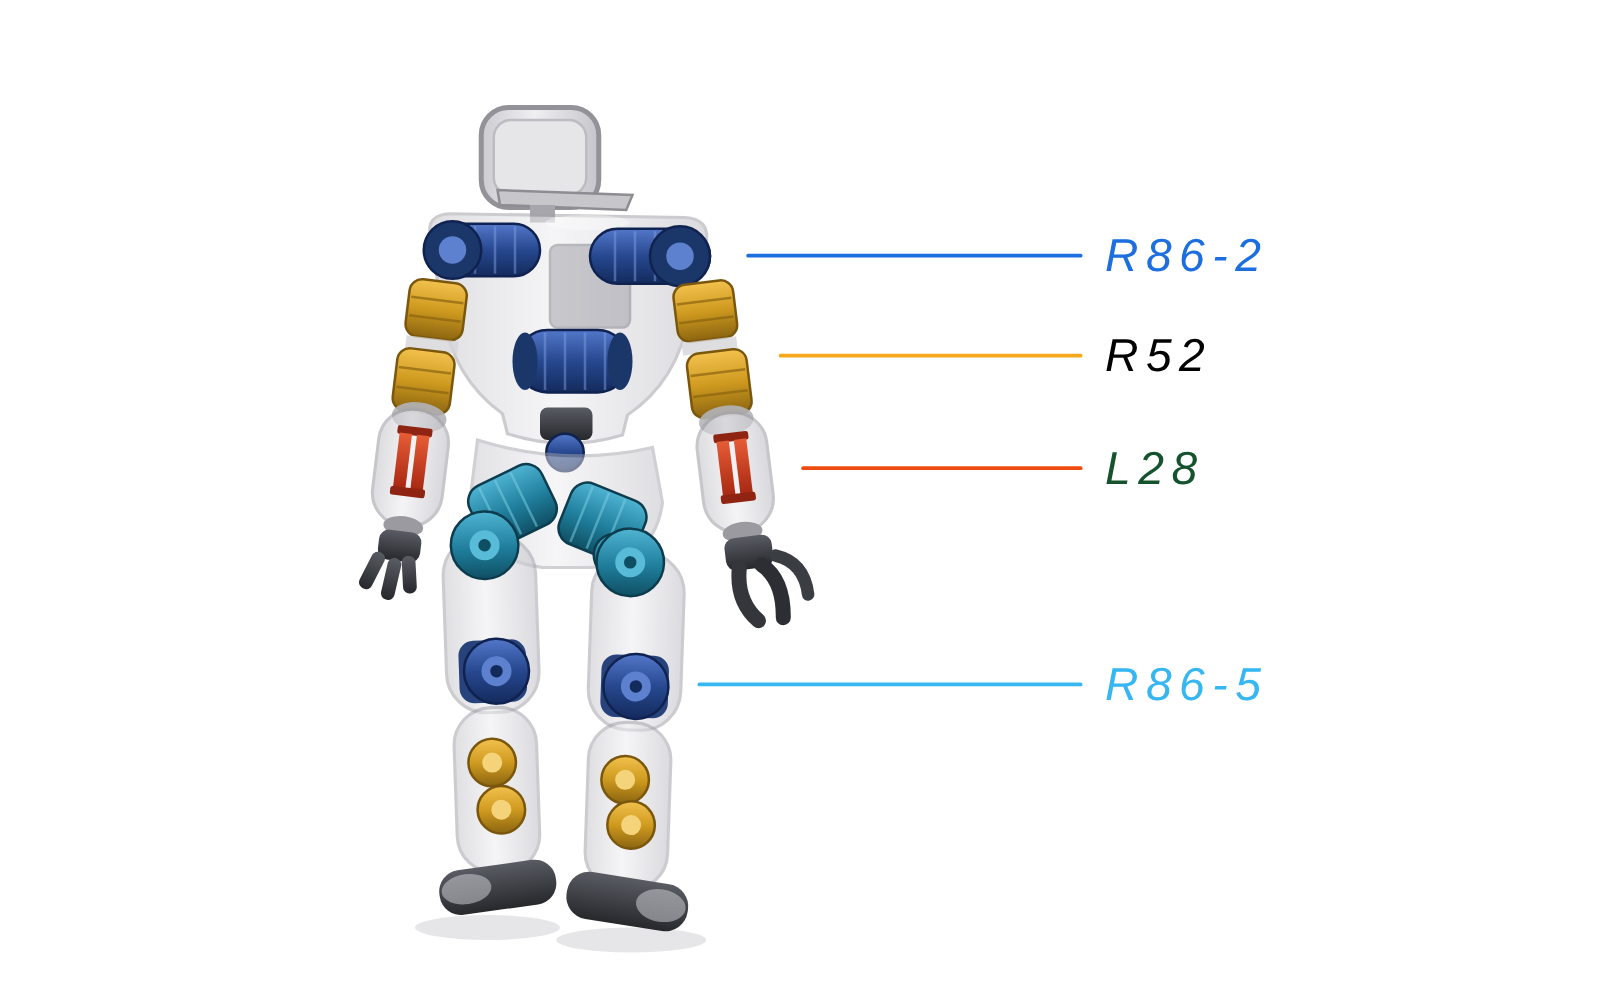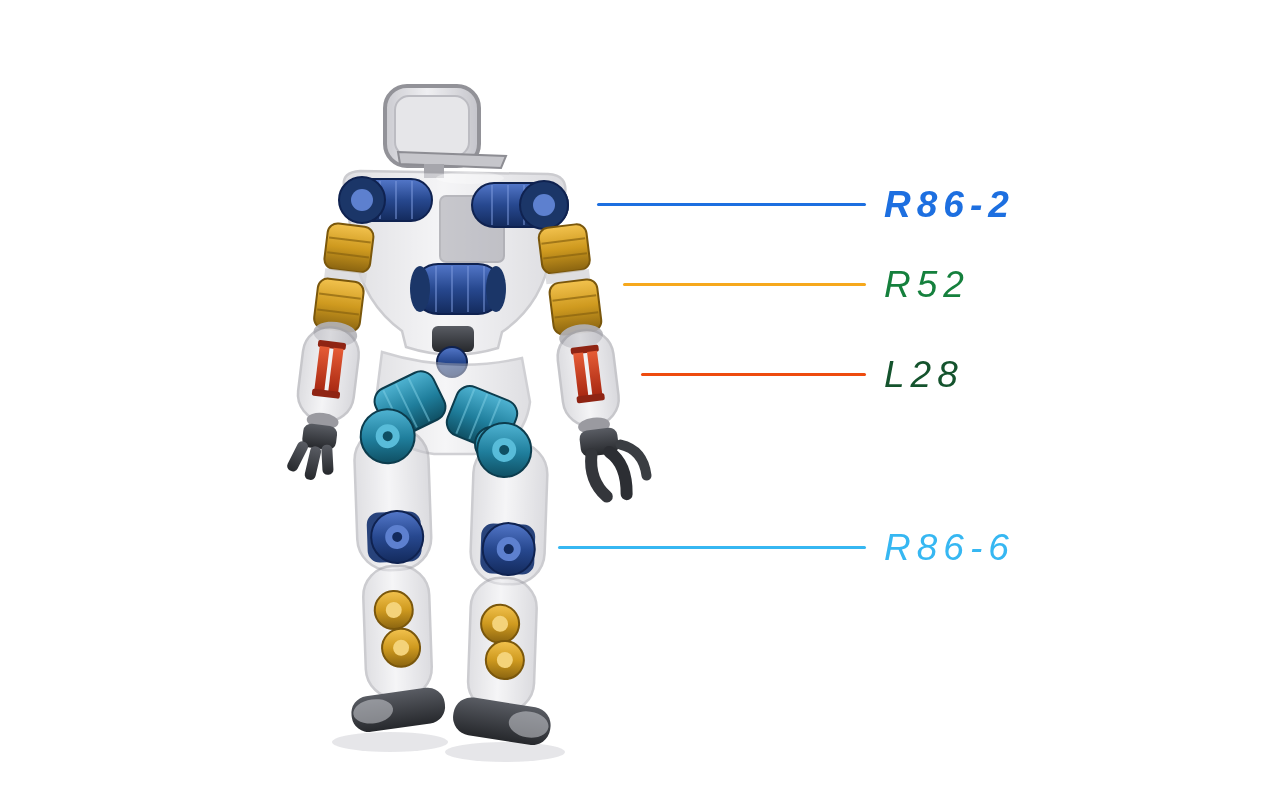--- a/index.html
+++ b/index.html
@@ -209,22 +209,22 @@
       </g>
       <g transform="rotate(7 505 722)">
         <rect x="458" y="702" width="98" height="38" rx="18" fill="url(#gDark)"></rect>
         <ellipse cx="534" cy="720" rx="20" ry="13" fill="#caccd1" opacity="0.55"></ellipse>
       </g>
     </g>
   </svg>
 
   <div>
       <div class="callout-line" style="left: 597px; top: 203px; width: 269px; background: rgb(29, 111, 224);"></div>
-      <div class="callout-label" style="left: 884px; top: 181px; color: rgb(29, 111, 224); font-weight: bold;">R86-2</div>
+      <div class="callout-label" style="left: 884px; top: 181px; color: rgb(29, 111, 224);">R86-2</div>
       <div class="callout-line" style="left: 623px; top: 283px; width: 243px; background: rgb(246, 168, 28);"></div>
-      <div class="callout-label" style="left: 884px; top: 261px; color: #15803d;">R52</div>
+      <div class="callout-label" style="left: 884px; top: 261px; color: #000000;">R52</div>
       <div class="callout-line" style="left: 641px; top: 373px; width: 225px; background: rgb(238, 75, 14);"></div>
       <div class="callout-label" style="left: 884px; top: 351px; color: #14532d;">L28</div>
       <div class="callout-line" style="left: 558px; top: 546px; width: 308px; background: rgb(54, 183, 242);"></div>
-      <div class="callout-label" style="left: 884px; top: 524px; color: rgb(54, 183, 242);">R86-6</div>
+      <div class="callout-label" style="left: 884px; top: 524px; color: rgb(54, 183, 242);">R86-5</div>
     </div>
 
 </div>
 
 </body></html>

